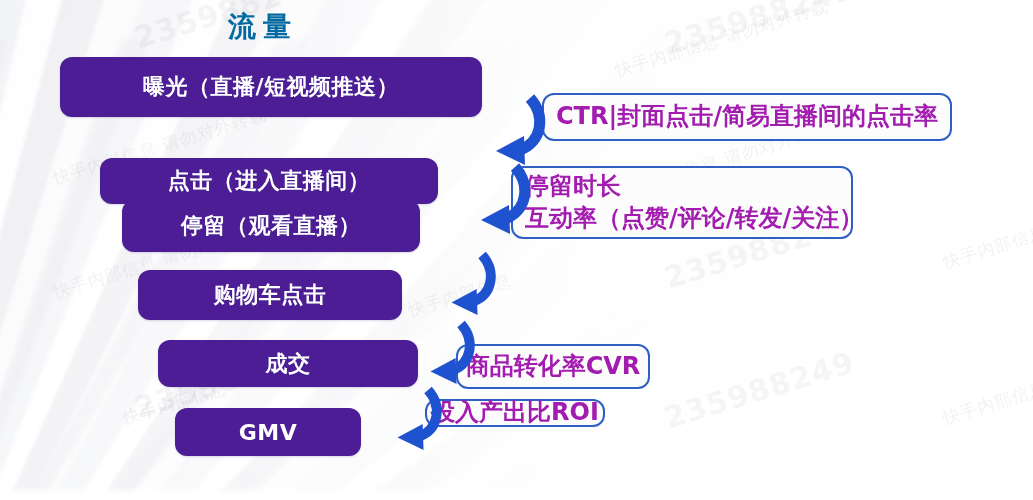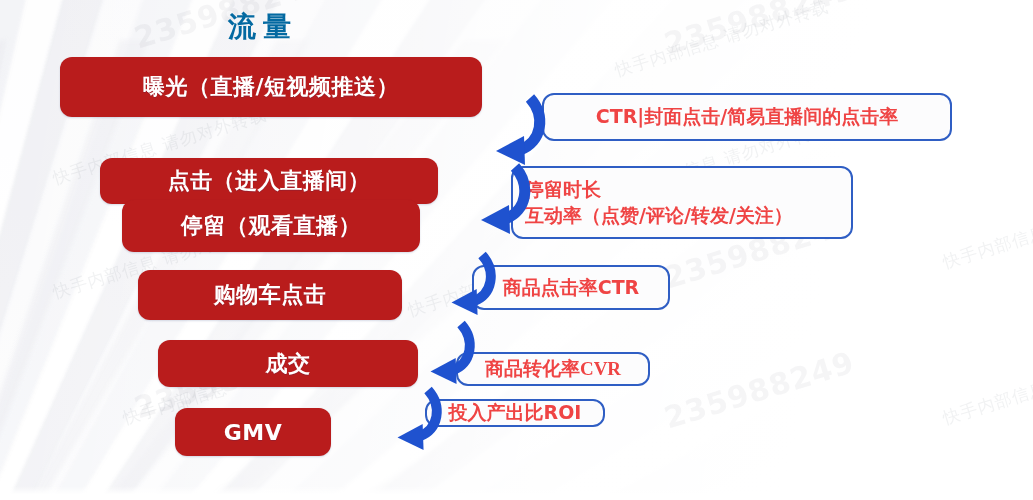--- a/index.html
+++ b/index.html
@@ -86,46 +86,46 @@
     font-size: 28px;
     font-weight: 700;
     color: #0369a1;
     letter-spacing: 7px;
   }
 
   
   .fbox {
     position: absolute;
     box-sizing: border-box;
-    background: #b91c1c;
+    background: #4c1d95;
     border-radius: 12px;
     color: #ffffff;
     display: flex;
     align-items: center;
     justify-content: center;
     font-size: 22px;
     font-weight: 700;
     letter-spacing: 0.5px;
     box-shadow: 0 1px 2px rgba(40,60,120,0.18);
     text-shadow: 0 1px 0 rgba(20,40,110,0.18);
   }
 
   
   .mbox {
     position: absolute;
     box-sizing: border-box;
     background: #fcfcfd;
     border: 2px solid #2f5ec4;
     border-radius: 12px;
-    color: #ef4444;
+    color: #a21caf;
     display: flex;
     flex-direction: column;
     align-items: flex-start;
     justify-content: center;
-    font-size: 19px;
+    font-size: 24px;
     font-weight: 600;
     line-height: 1.32;
     padding: 12px 12px;
   }
   .mbox.center { align-items: center; }
   .mbox .line { white-space: nowrap; }
 
   
   .arrow {
     position: absolute;
@@ -173,38 +173,35 @@
   </div>
 
   <div class="fbox" style="left:138px; top:270px; width:264px; height:50px;border-radius:12px;">
     <span>购物车点击</span>
   </div>
 
   <div class="fbox" style="left:158px; top:340px; width:260px; height:47px;">
     <span>成交</span>
   </div>
 
-  <div class="fbox" style="left:175px; top:408px; width:156px; height:48px;text-align:center;">
+  <div class="fbox" style="left:175px; top:408px; width:186px; height:48px;text-align:center;">
     <span>GMV</span>
   </div>
 
   <div class="mbox center" style="left:542px; top:93px; width:410px; height:48px;">
     <span class="line">CTR|封面点击/简易直播间的点击率</span>
   </div>
 
   <div class="mbox" style="left:511px; top:166px; width:342px; height:73px;">
     <span class="line">停留时长</span>
     <span class="line">互动率（点赞/评论/转发/关注）</span>
   </div>
 
-  <div class="mbox center" style="left:472px; top:265px; width:198px; height:45px;">
-    <span class="line">商品点击率CTR</span>
-  </div>
-
-  <div class="mbox center" style="left:456px; top:352px; width:194px; height:34px;font-family:Liberation Serif, serif;">
+
+  <div class="mbox center" style="left:456px; top:344px; width:194px; height:45px;">
     <span class="line">商品转化率CVR</span>
   </div>
 
   <div class="mbox center" style="left:425px; top:399px; width:180px; height:28px;">
     <span class="line">投入产出比ROI</span>
   </div>
 
   <svg class="arrow" style="left:472px; top:86px;" width="78" height="82" viewBox="0 0 78 82">
     <path d="M58 12 C 74 30, 70 56, 48 64" fill="none" stroke="#1f52cf" stroke-width="11" stroke-linecap="butt"></path>
     <path d="M52 50 L 24 65 L 53 79 Z" fill="#1f52cf"></path>

